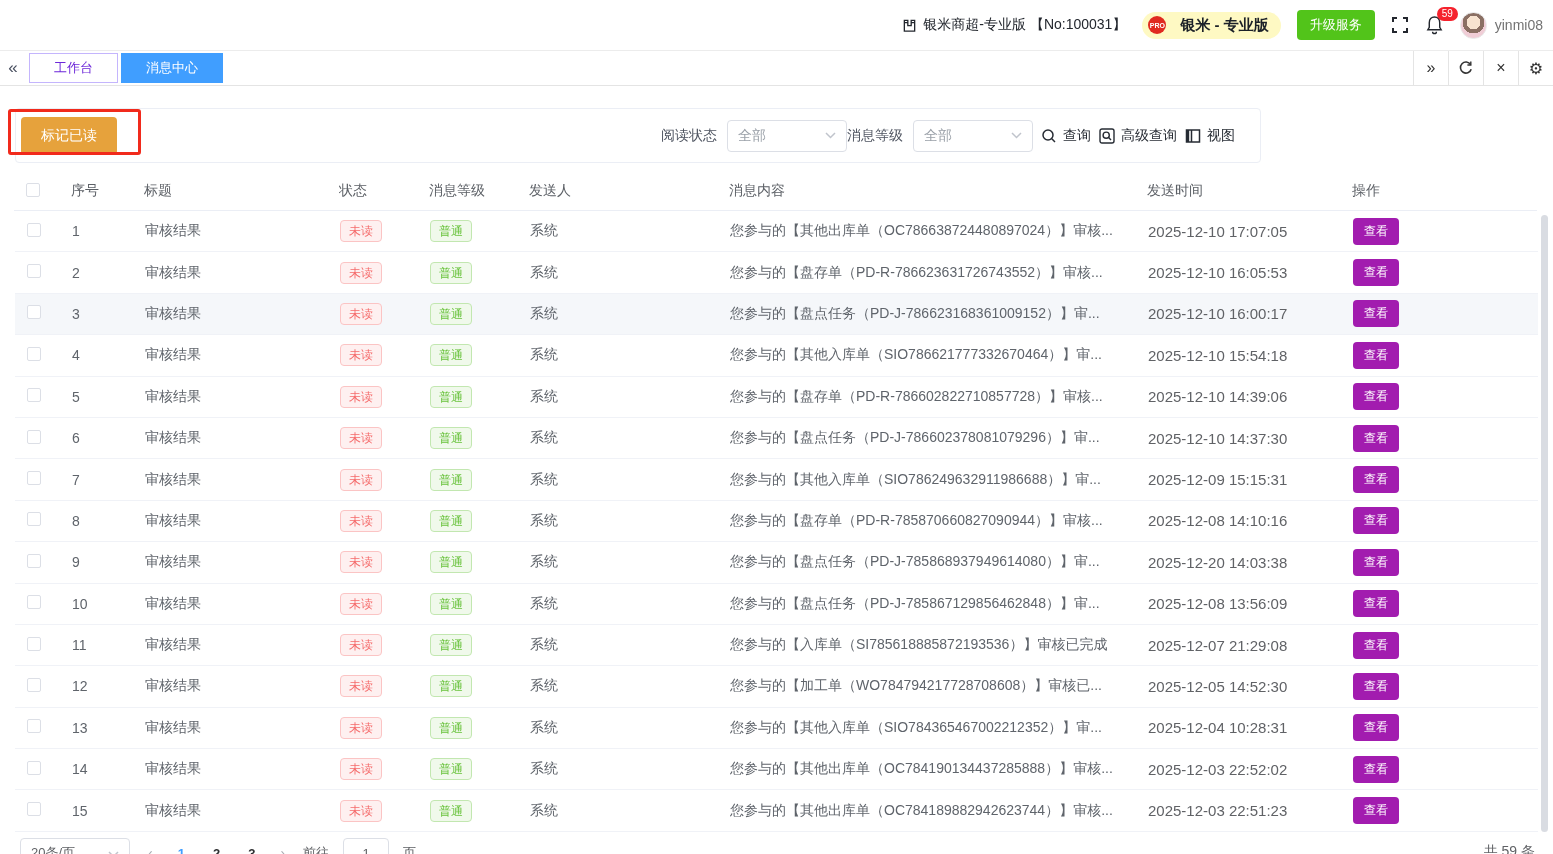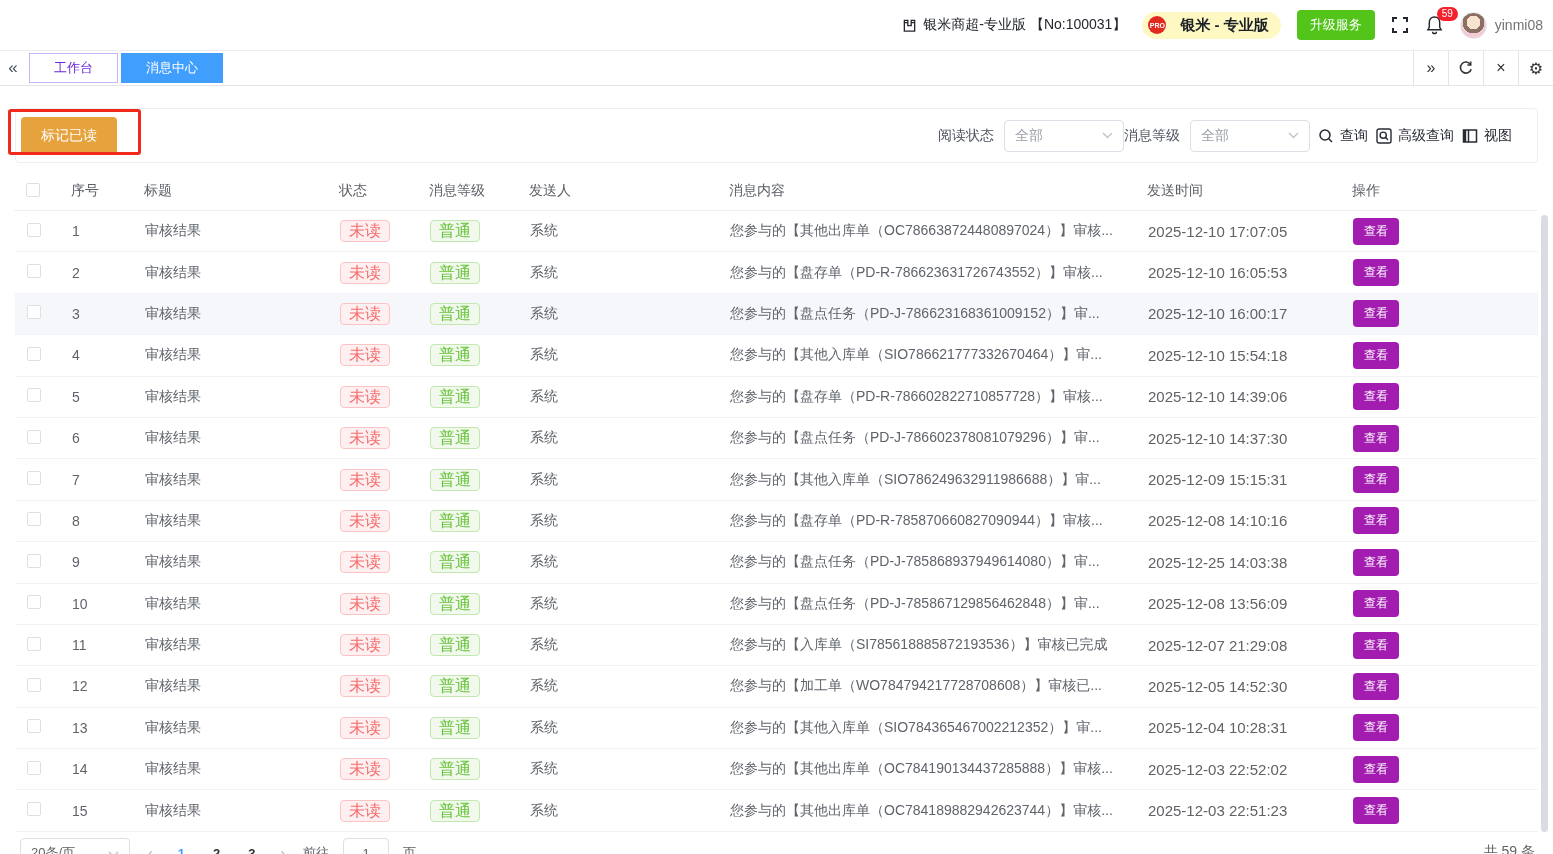--- a/index.html
+++ b/index.html
@@ -34,21 +34,21 @@
   .tab { height:30px; display:flex; align-items:center; padding:0 24px; font-size:13px;
     margin-left:3px; cursor:pointer; }
   .tab.plain { background:#fff; border:1px solid #c4b5fd; color:#6d28d9;justify-content:flex-end; }
   .tab.active { background:#409eff; color:#fff; border:1px solid #409eff; }
   .tab-tools { margin-left:auto; display:flex; align-items:stretch; height:100%; }
   .tool-btn { width:35px; display:flex; align-items:center; justify-content:center;
     border-left:1px solid #e4e4e4; color:#333; cursor:pointer; font-size:16px; }
   .tool-btn svg { display:block; }
 
   
-  .toolbar { position:absolute; left:15px; top:108px; width:1523px; height:55px;
+  .toolbar { position:absolute; left:15px; top:108px; width:1246px; height:55px;
     border:1px solid #ebeef5; border-radius:4px; background:#fff;
     display:flex; align-items:center; }
   .mark-read-btn { margin-left:5px; background:#e6a23c; color:#fff; border:none; border-radius:4px;
     font-size:14px; padding:10px 20px; cursor:pointer; position:relative; left:0px; margin-left:5px; }
   .annotation-rect { position:absolute; left:8px; top:109px; width:133px; height:46px;
     border:3px solid #f12a1c; border-radius:3px; pointer-events:none; z-index:5; }
   .toolbar-right { margin-left:auto; display:flex; align-items:center; padding-right:25px; }
   .filter-group { display:flex; align-items:center; gap:10px; }
   .filter-label { font-size:14px; color:#4e5460; }
   .select-box { width:120px; height:32px; border:1px solid #dcdfe6; border-radius:4px;
@@ -69,21 +69,21 @@
   .trow { height:41.4px; border-bottom:1px solid #f0f2f7; font-size:14px; color:#5f646b; }
   .trow.hl { background:#f5f7fa; }
   .cell { overflow:hidden; white-space:nowrap; text-overflow:ellipsis; }
   .c-cb { padding-left:12px; }
   .c-no { padding-left:12px; }
   .c-title { padding-left:10px;font-family:Liberation Mono, monospace; }
   .c-content { padding-right:6px; }
   .c-time { font-size:15px; color:#606266; }
   .cb { width:14px; height:14px; border:1px solid #dcdfe6; border-radius:2px; background:#fff;
     display:inline-block; cursor:pointer; }
-  .badge { display:inline-block; font-size:16px; padding:3px 8px; border-radius:4px; line-height:14px; }
+  .badge { display:inline-block; font-size:12px; padding:3px 8px; border-radius:4px; line-height:14px; }
   .badge-red { color:#f56c6c; background:#fef0f0; border:1px solid #fbc4c4; }
   .badge-green { color:#67c23a; background:#f0f9eb; border:1px solid #c2e7b0; }
   .view-btn { background:#a21caf; color:#fff; border:none; border-radius:4px; font-size:12px;
     padding:5px 11px; cursor:pointer; }
   .vscroll { position:absolute; right:5px; top:215px; width:7px; height:617px; background:#d9dce2;
     border-radius:4px; }
 
   
   .pagination { position:absolute; left:20px; top:838px; display:flex; align-items:center;
     gap:14px; font-size:13px; color:#606266; }
@@ -310,21 +310,21 @@
       <div class="cell"><button class="view-btn">查看</button></div>
     </div>
     <div class="trow grid">
       <div class="cell c-cb"><span class="cb"></span></div>
       <div class="cell c-no">9</div>
       <div class="cell c-title">审核结果</div>
       <div class="cell"><span class="badge badge-red">未读</span></div>
       <div class="cell"><span class="badge badge-green">普通</span></div>
       <div class="cell">系统</div>
       <div class="cell c-content">您参与的【盘点任务（PD-J-785868937949614080）】审...</div>
-      <div class="cell c-time">2025-12-25 14:03:38</div>
+      <div class="cell c-time">2025-12-20 14:03:38</div>
       <div class="cell"><button class="view-btn">查看</button></div>
     </div>
     <div class="trow grid">
       <div class="cell c-cb"><span class="cb"></span></div>
       <div class="cell c-no">10</div>
       <div class="cell c-title">审核结果</div>
       <div class="cell"><span class="badge badge-red">未读</span></div>
       <div class="cell"><span class="badge badge-green">普通</span></div>
       <div class="cell">系统</div>
       <div class="cell c-content">您参与的【盘点任务（PD-J-785867129856462848）】审...</div>

